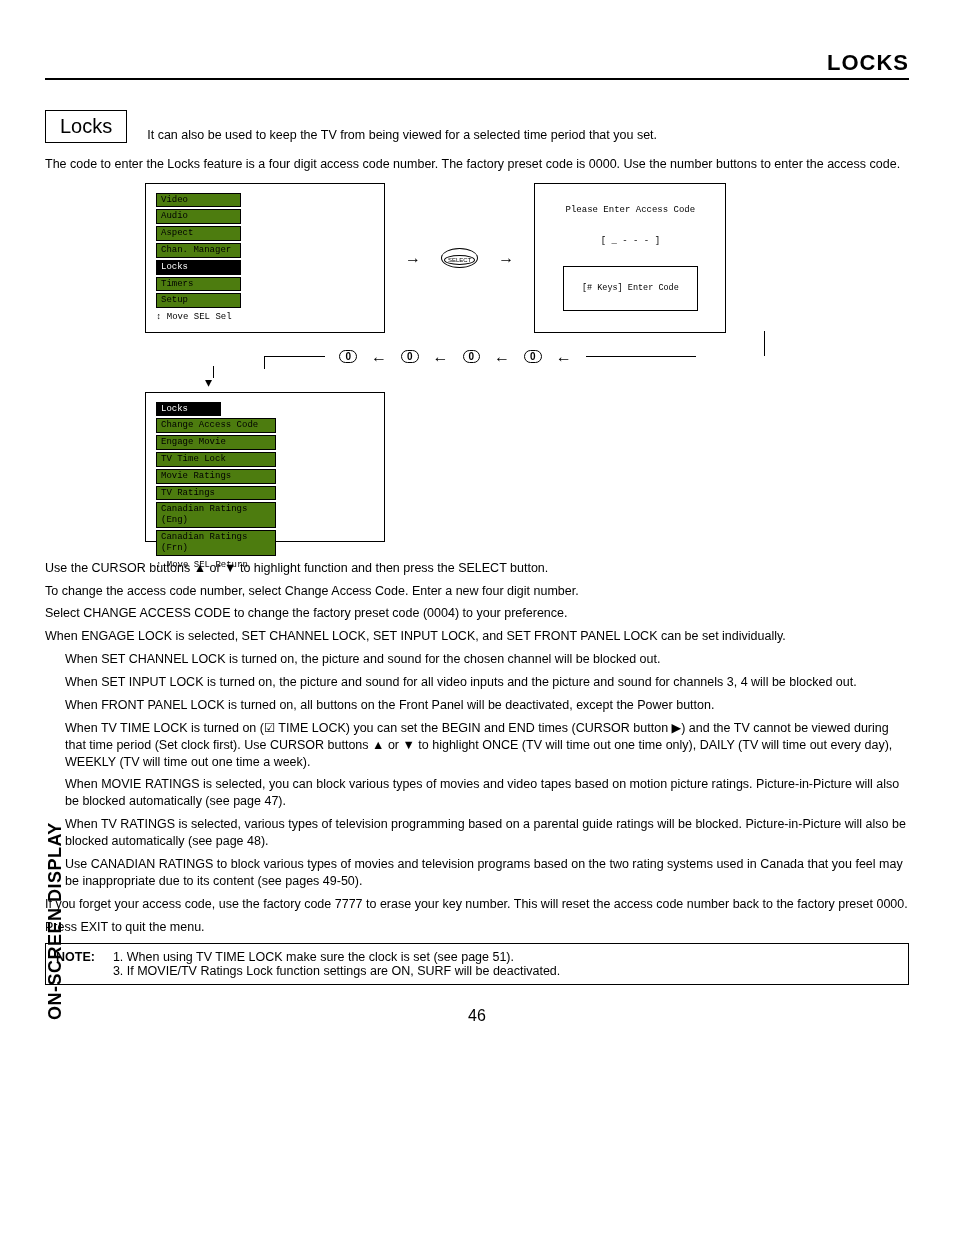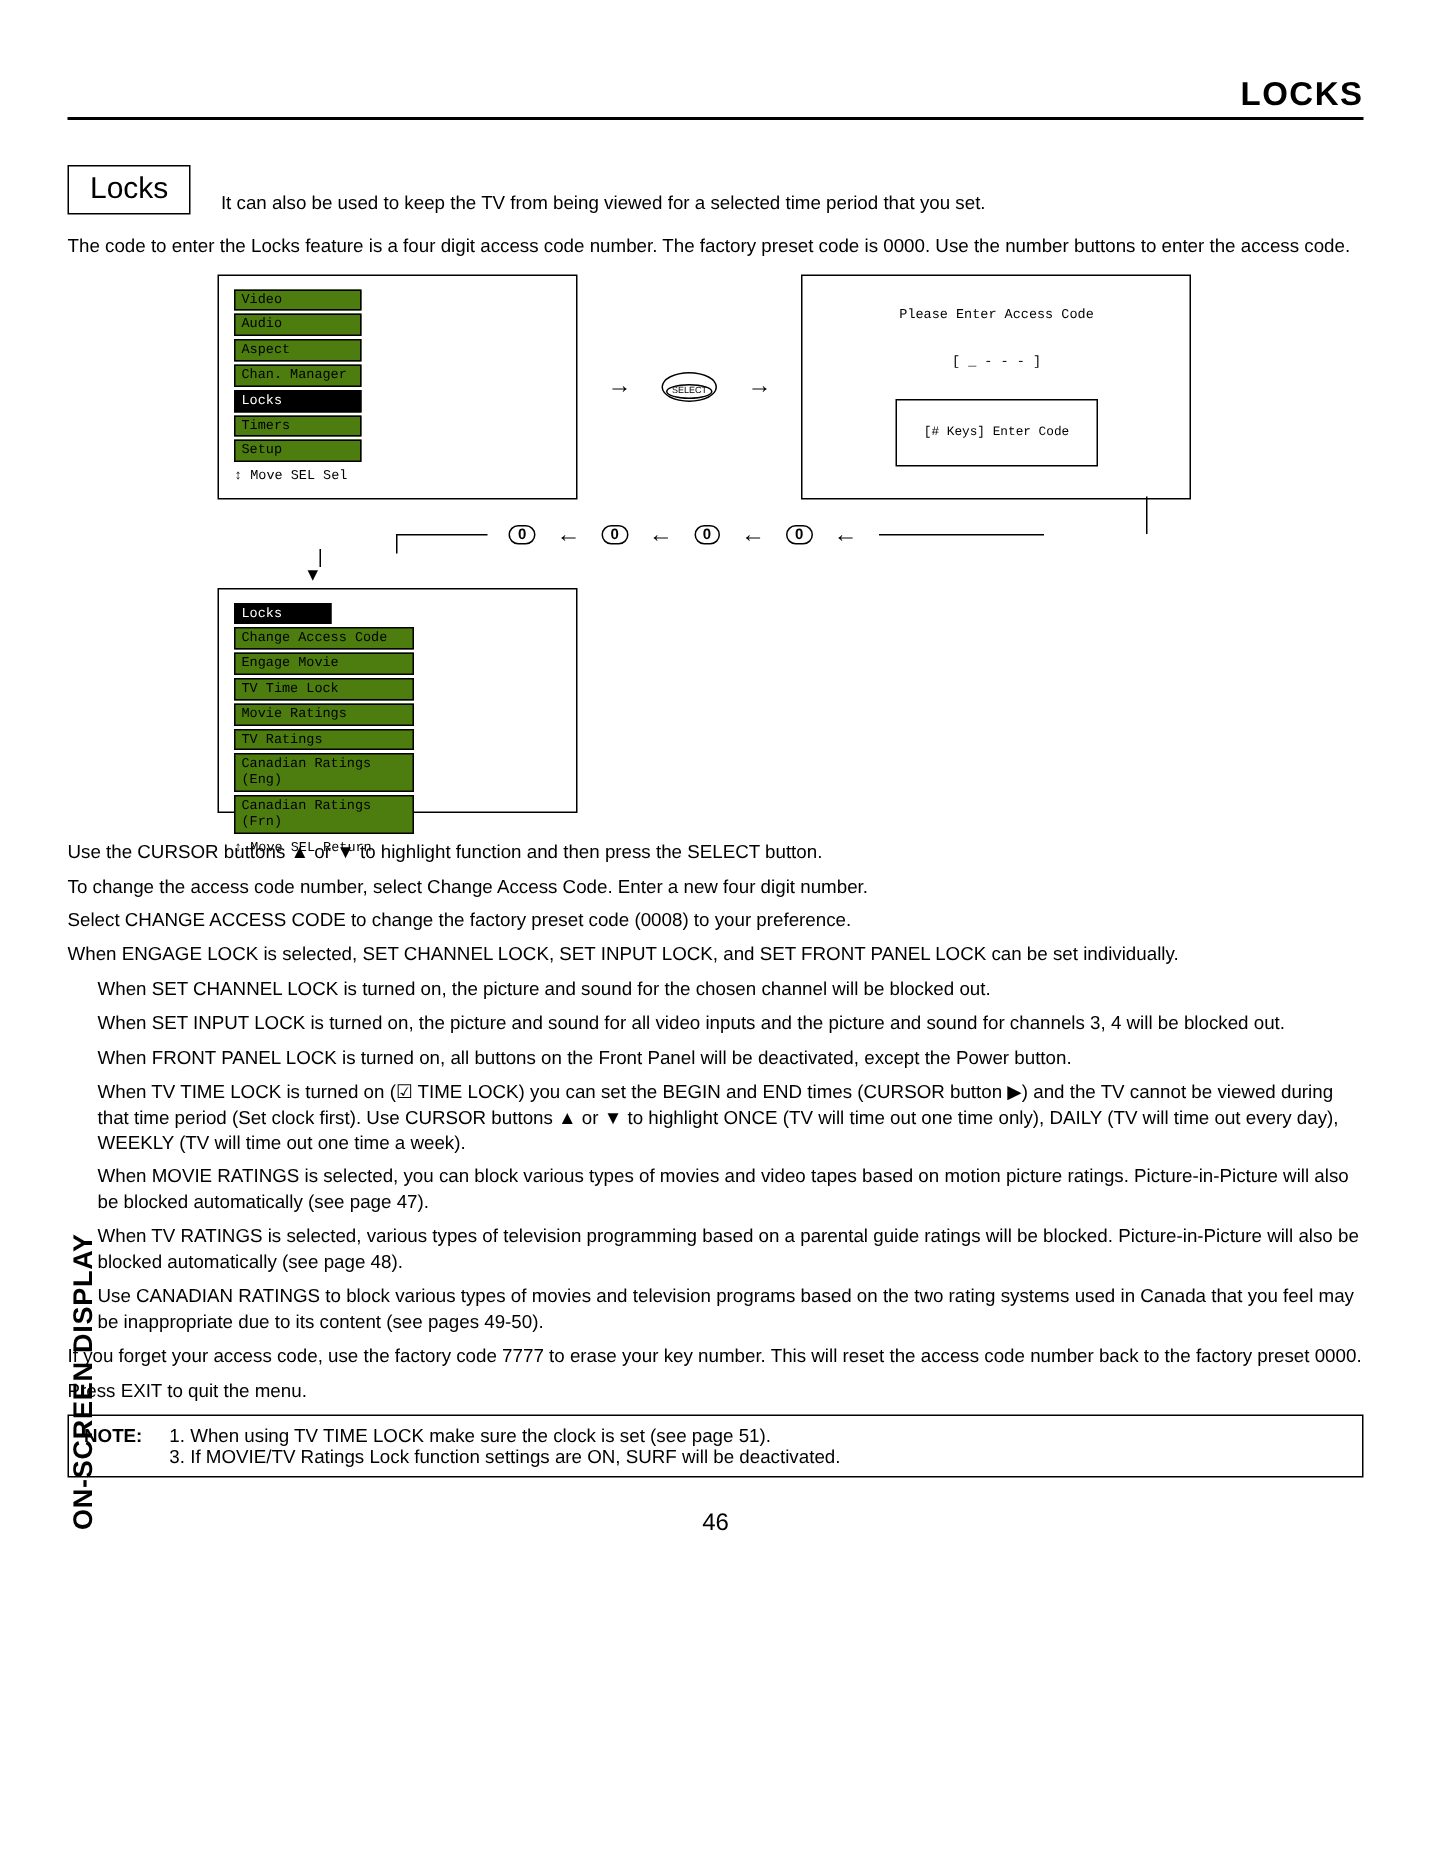--- a/index.html
+++ b/index.html
@@ -45,21 +45,21 @@
     border: 1px solid #000;
     width: 240px;
     height: 150px;
     padding: 8px 10px;
     box-sizing: border-box;
     font-family: "Courier New", monospace;
     font-size: 9px;
     line-height: 1.2;
   }
   .osd-screen.access {
-    width: 260px;
+    width: 192px;
     height:150px;
     display:flex;
     flex-direction:column;
     justify-content: center;
     align-items:center;
     gap:20px;
     font-size:9px;
   }
   .osd-item {
     background: #4d7c0f;
@@ -194,21 +194,21 @@
     <div class="osd-item wide">Movie Ratings</div><br>
     <div class="osd-item wide">TV Ratings</div><br>
     <div class="osd-item wide">Canadian Ratings (Eng)</div><br>
     <div class="osd-item wide">Canadian Ratings (Frn)</div><br>
     <div style="margin-top:3px;">↕ Move  SEL Return</div>
   </div>
 </div>
 
 <p style="margin-top:18px;">Use the CURSOR buttons ▲ or ▼ to highlight function and then press the SELECT button.</p>
 <p style="margin-top:0;">To change the access code number, select Change Access Code.  Enter a new four digit number.</p>
-<p>Select CHANGE ACCESS CODE to change the factory preset code (0008) to your preference.</p>
+<p>Select CHANGE ACCESS CODE to change the factory preset code (0004) to your preference.</p>
 <p>When ENGAGE LOCK is selected, SET CHANNEL LOCK, SET INPUT LOCK, and SET FRONT PANEL LOCK can be set individually.</p>
 <p class="indent">When SET CHANNEL LOCK is turned on, the picture and sound for the chosen channel will be blocked out.</p>
 <p class="indent">When SET INPUT LOCK is turned on, the picture and sound for all video inputs and the picture and sound for channels 3, 4 will be blocked out.</p>
 <p class="indent">When FRONT PANEL LOCK is turned on, all buttons on the Front Panel will be deactivated, except the Power button.</p>
 <p class="indent">When TV TIME LOCK is turned on (☑ TIME LOCK) you can set the BEGIN and END times (CURSOR button ▶) and the TV cannot be viewed during that time period (Set clock first). Use CURSOR buttons ▲ or ▼ to highlight ONCE (TV will time out one time only), DAILY (TV will time out every day), WEEKLY (TV will time out one time a week).</p>
 <p class="indent">When MOVIE RATINGS is selected, you can block various types of movies and video tapes based on motion picture ratings.  Picture-in-Picture will also be blocked automatically (see page 47).</p>
 <p class="indent">When TV RATINGS is selected, various types of television programming based on a parental guide ratings will be blocked.  Picture-in-Picture will also be blocked automatically (see page 48).</p>
 <p class="indent">Use CANADIAN RATINGS to block various types of movies and television programs based on the two rating systems used in Canada that you feel may be inappropriate due to its content (see pages 49-50).</p>
 <p>If you forget your access code, use the factory code 7777 to erase your key number. This will reset the access code number back to the factory preset 0000.</p>
 <p style="margin-top:0;">Press EXIT to quit the menu.</p>

